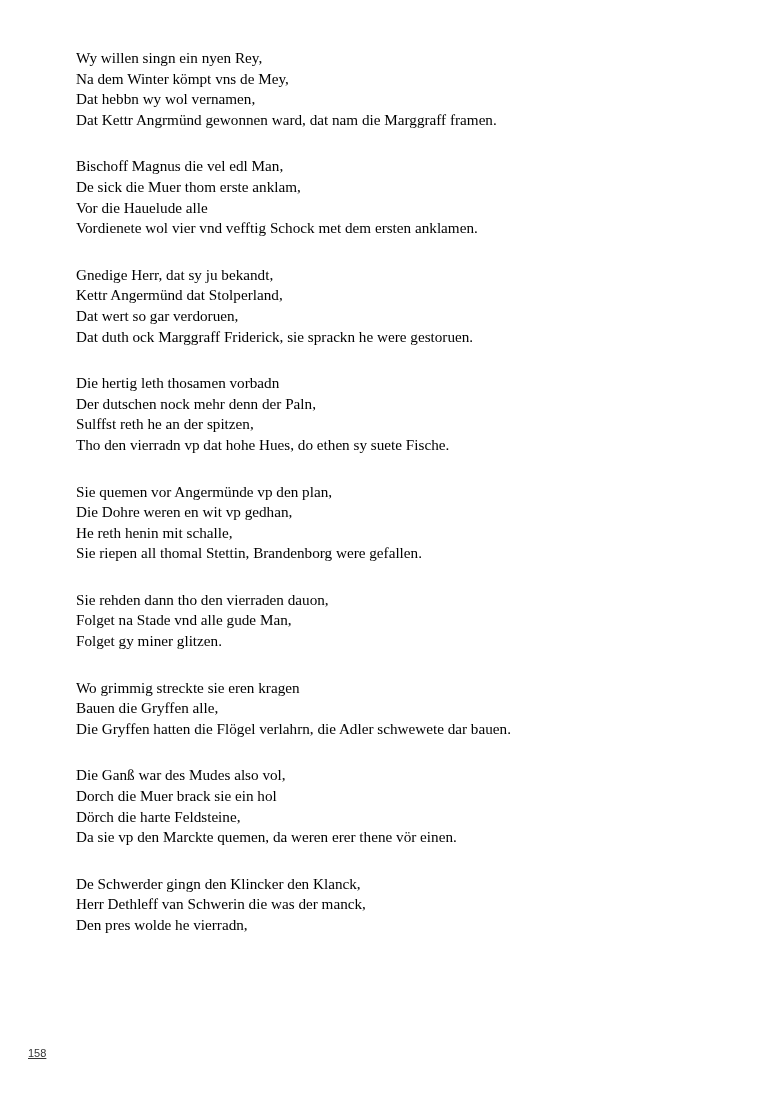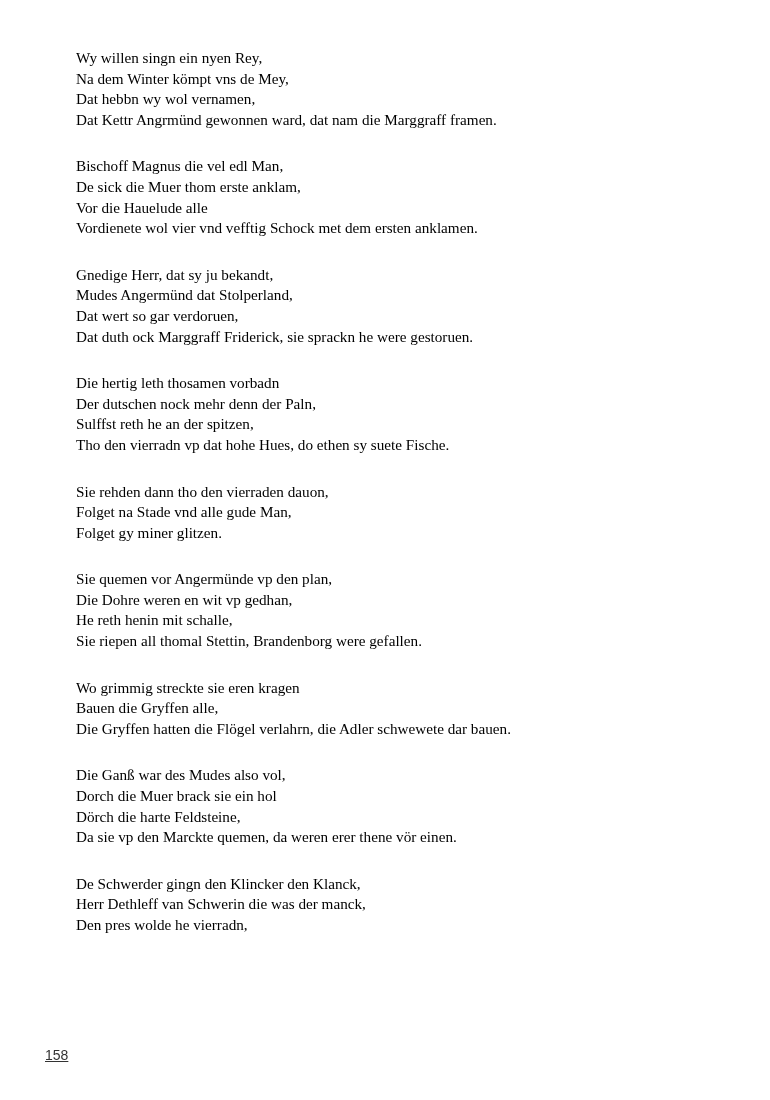--- a/index.html
+++ b/index.html
@@ -31,23 +31,23 @@
   .stanza {
     margin: 0 0 26px 0;
   }
   .line {
     font-size: 15.2px;
     line-height: 20.6px;
     white-space: pre-wrap;
   }
   .page-number {
     position: absolute;
-    left: 45px;
+    left: 28px;
     top: 1047px;
-    font-size: 14px;
+    font-size: 11px;
     font-family: "Liberation Sans", sans-serif;
     color: #333333;
     text-decoration: underline;
   }
 </style>
 </head>
 <body>
 
 <div class="page">
 
@@ -63,43 +63,43 @@
     <div class="stanza">
       <div class="line">Bischoff Magnus die vel edl Man,</div>
       <div class="line">De sick die Muer thom erste anklam,</div>
       <div class="line">Vor die Hauelude alle</div>
       <div class="line">Vordienete wol vier vnd vefftig Schock met dem ersten anklamen.</div>
     </div>
 
 
     <div class="stanza">
       <div class="line">Gnedige Herr, dat sy ju bekandt,</div>
-      <div class="line">Mudes Angermünd dat Stolperland,</div>
+      <div class="line">Kettr Angermünd dat Stolperland,</div>
       <div class="line">Dat wert so gar verdoruen,</div>
       <div class="line">Dat duth ock Marggraff Friderick, sie sprackn he were gestoruen.</div>
     </div>
 
     <div class="stanza">
       <div class="line">Die hertig leth thosamen vorbadn</div>
       <div class="line">Der dutschen nock mehr denn der Paln,</div>
       <div class="line">Sulffst reth he an der spitzen,</div>
       <div class="line">Tho den vierradn vp dat hohe Hues, do ethen sy suete Fische.</div>
     </div>
 
     <div class="stanza">
-      <div class="line">Sie rehden dann tho den vierraden dauon,</div>
-      <div class="line">Folget na Stade vnd alle gude Man,</div>
-      <div class="line">Folget gy miner glitzen.</div>
-    </div>
-
-    <div class="stanza">
       <div class="line">Sie quemen vor Angermünde vp den plan,</div>
       <div class="line">Die Dohre weren en wit vp gedhan,</div>
       <div class="line">He reth henin mit schalle,</div>
       <div class="line">Sie riepen all thomal Stettin, Brandenborg were gefallen.</div>
+    </div>
+
+    <div class="stanza">
+      <div class="line">Sie rehden dann tho den vierraden dauon,</div>
+      <div class="line">Folget na Stade vnd alle gude Man,</div>
+      <div class="line">Folget gy miner glitzen.</div>
     </div>
 
     <div class="stanza">
       <div class="line">Wo grimmig streckte sie eren kragen</div>
       <div class="line">Bauen die Gryffen alle,</div>
       <div class="line">Die Gryffen hatten die Flögel verlahrn, die Adler schwewete dar bauen.</div>
     </div>
 
     <div class="stanza">
       <div class="line">Die Ganß war des Mudes also vol,</div>

